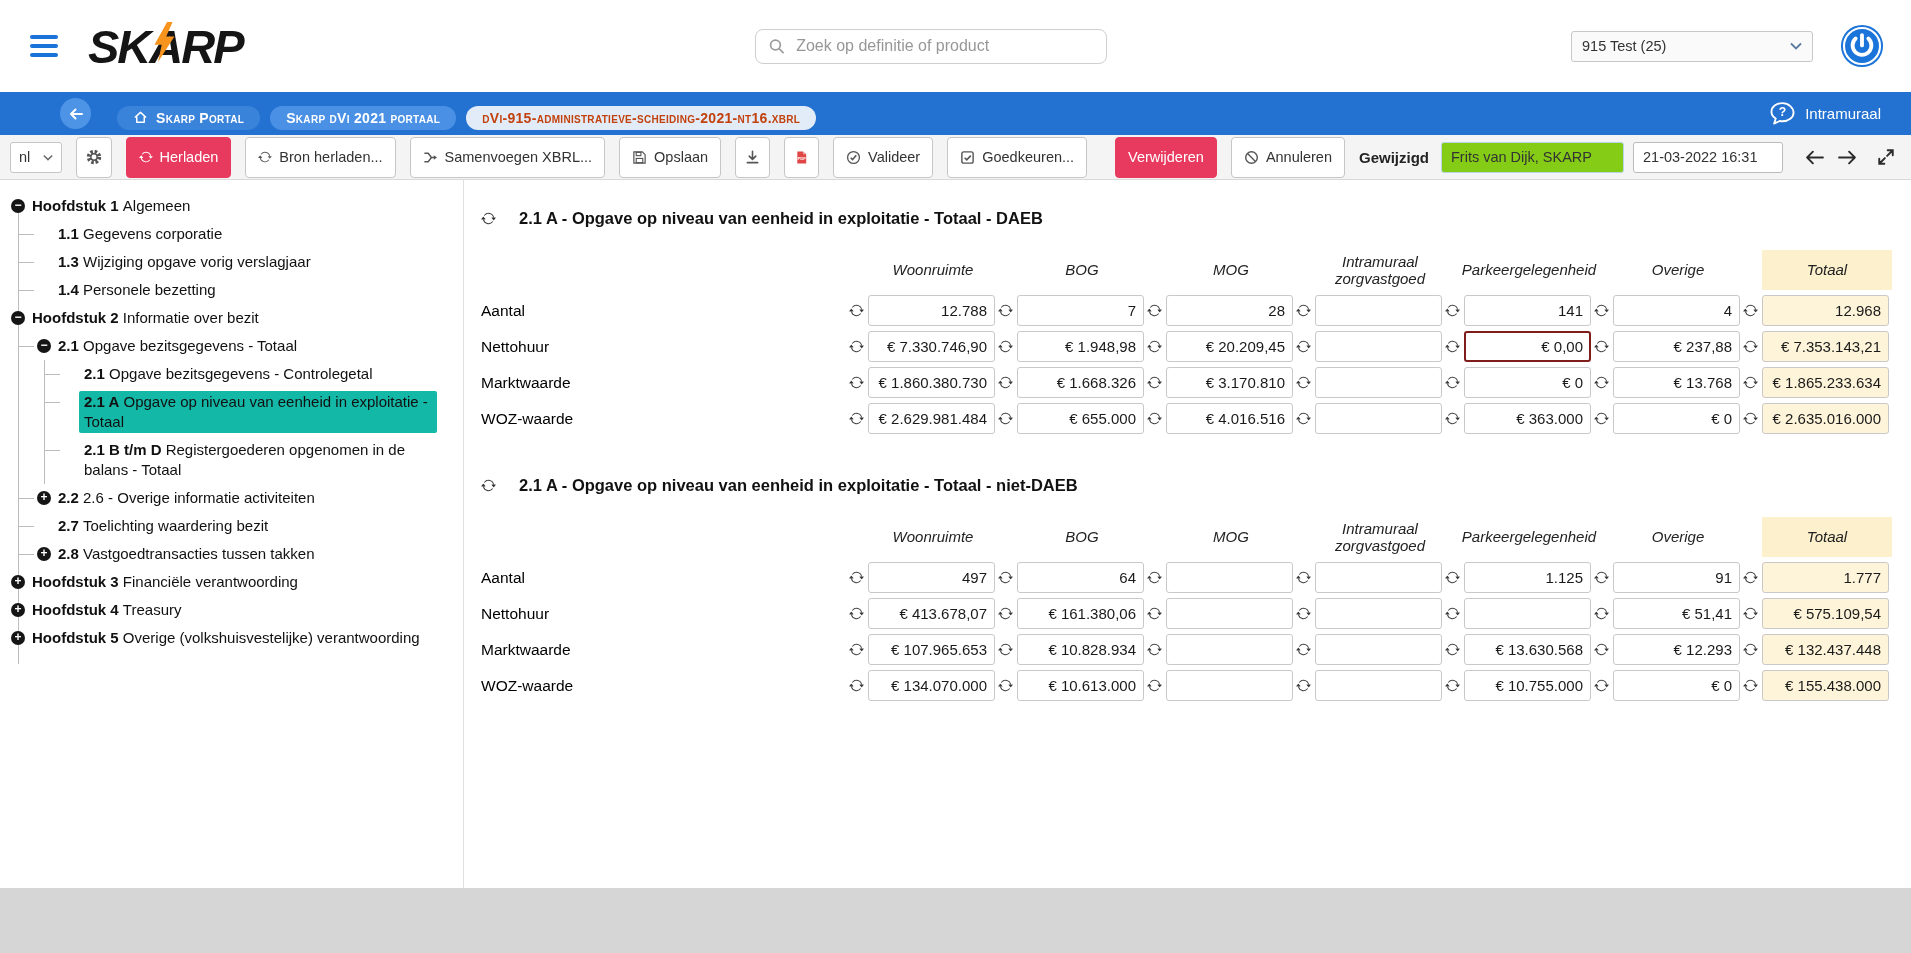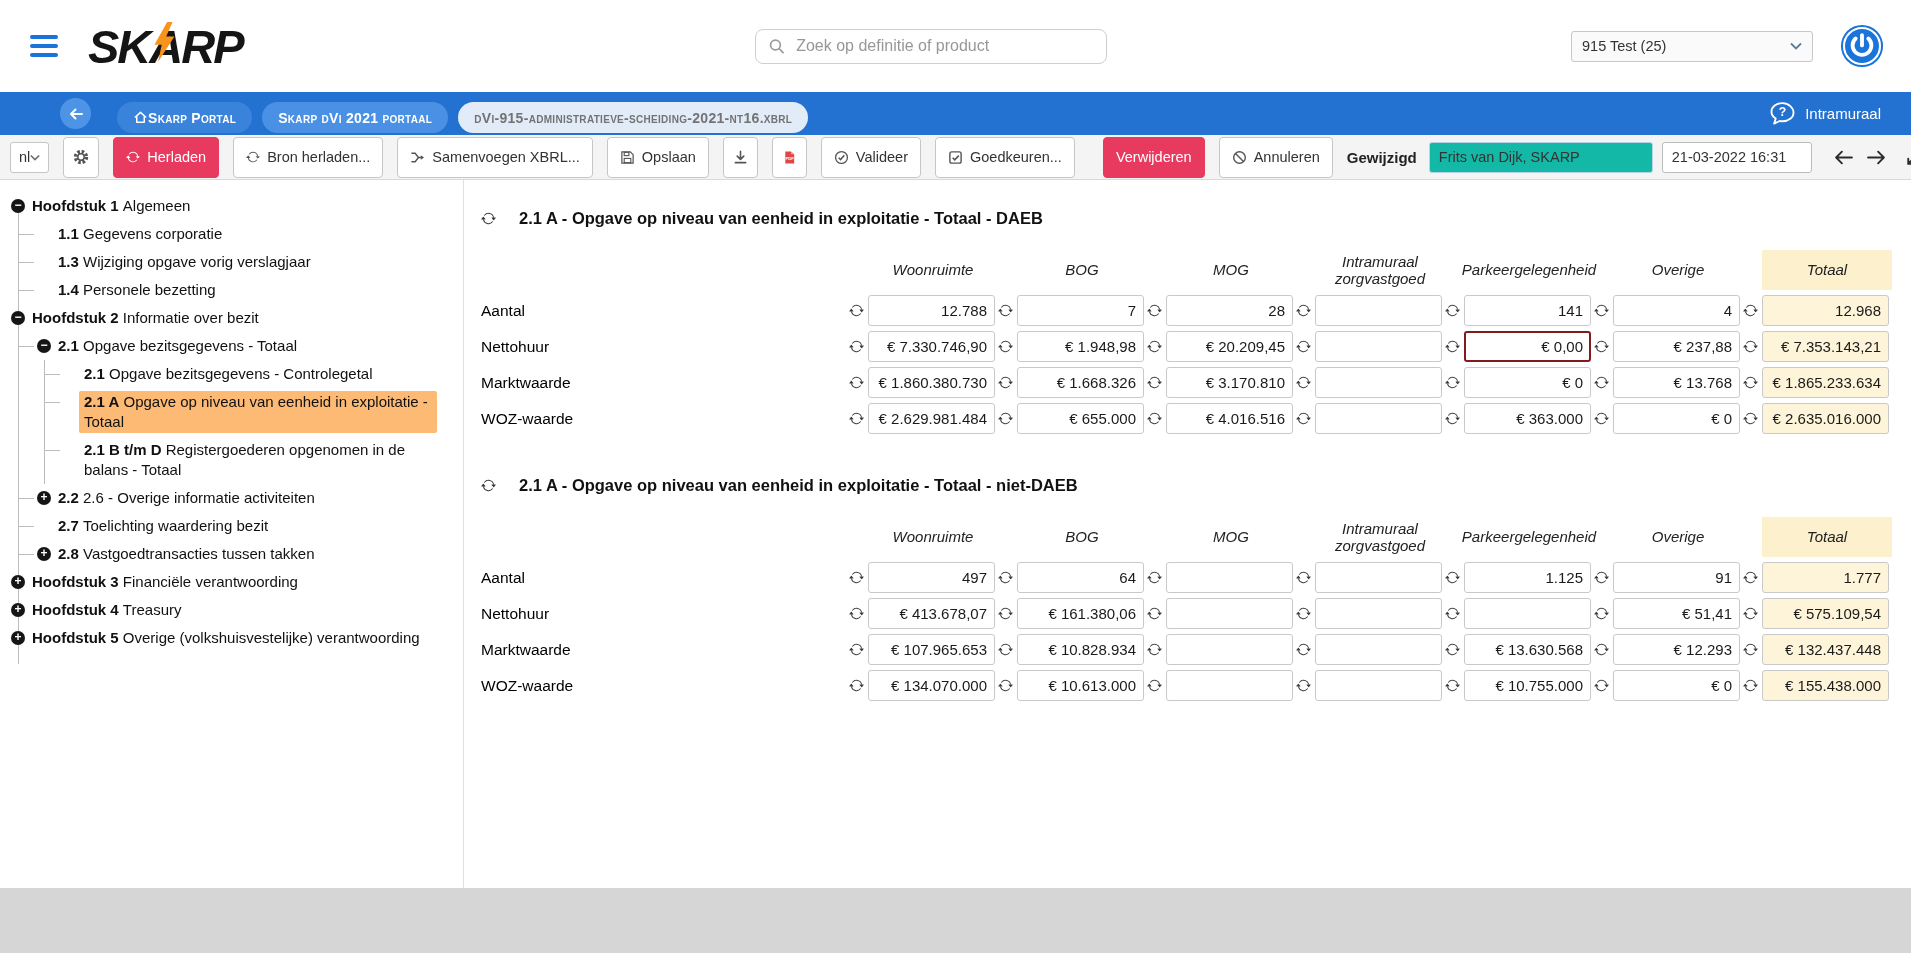--- a/index.html
+++ b/index.html
@@ -26,59 +26,59 @@
   .search-input::placeholder { color:#979797; }
 
   .org-select { width:242px; height:31px; border:1px solid #c7c7c7; border-radius:3px; background:#fafafa; display:flex; align-items:center; justify-content:space-between; padding:0 10px; font-size:14.5px; color:#333; margin-right:26px; cursor:pointer; }
 
   .power-btn { width:46px; height:46px; border:none; background:transparent; padding:0; cursor:pointer; }
   .power-btn svg { display:block; }
 
   
   .bluebar { height:43px; background:#2371d0; display:flex; align-items:center; padding:0 30px 0 60px; gap:10px; }
   .back-circle { width:31px; height:31px; border-radius:50%; background:#4e94e6; display:flex; align-items:center; justify-content:center; margin-right:16px; cursor:pointer; flex:0 0 31px; }
-  .pill { height:31px; display:inline-flex; align-items:center; gap:0; padding:0 16px; border-radius:16px; font-variant:small-caps; font-weight:bold; font-size:14px; letter-spacing:.3px; color:#fff; cursor:pointer; white-space:nowrap;margin-top:8px; }
+  .pill { height:24px; display:inline-flex; align-items:center; gap:8px; padding:0 16px; border-radius:16px; font-variant:small-caps; font-weight:bold; font-size:14px; letter-spacing:.3px; color:#fff; cursor:pointer; white-space:nowrap;margin-top:8px; }
   .pill.portal { background:#3a83da; }
   .pill.active { background:#4a91e5; }
-  .pill.file   { background:#e2ecf8; color:#737373;text-align:center; }
+  .pill.file   { background:#e2ecf8; color:#c2410c;text-align:center; }
   .servicedesk { margin-left:auto; display:flex; align-items:center; gap:9px; color:#fff; font-size:15px; cursor:pointer; }
 
   
   .toolbar { height:45px; background:#f4f4f4; border-bottom:1px solid #d9d9d9; display:flex; align-items:center; padding:0 16px 0 10px; gap:14px; }
   .select-mini { width:56px; height:31px; border:1px solid #c6c6c6; border-radius:3px; background:#fff; display:flex; align-items:center; justify-content:space-between; padding:0 8px; font-size:14.5px; color:#333; cursor:pointer; }
   .tb-btn { height:41px; display:inline-flex; align-items:center; gap:7px; padding:0 12px; background:#fff; border:1px solid #c6c6c6; border-radius:4px; font-size:14.5px; color:#333; cursor:pointer; font-family:inherit; white-space:nowrap; }
   .tb-btn .ico { color:#555; display:flex; align-items:center; }
   .tb-btn.icon-only { padding:0 9px; }
   .tb-btn.red { background:#e8395e; border-color:#e8395e; color:#fff; }
   .tb-btn.red .ico { color:#fff; }
   .tb-btn.push { margin-left:14px; }
   .tb-right { margin-left:auto; display:flex; align-items:center; }
   .gewijzigd { font-weight:bold; font-size:15px; color:#222; margin-right:12px; }
   .tb-input { height:31px; border:1px solid #bcbcbc; border-radius:3px; font-size:14.5px; color:#333; padding:0 9px; font-family:inherit; outline:none; }
-  .tb-input.user { width:224px; background:#14b8a6; border-color:#b5d4e6; margin-right:9px; }
+  .tb-input.user { width:183px; background:#84cc16; border-color:#b5d4e6; margin-right:9px; }
   .tb-input.date { width:150px; background:#fff; }
   .nav-arrow { margin-left:22px; cursor:pointer; display:flex; align-items:center; }
   .nav-arrow + .nav-arrow { margin-left:14px; }
   .expand-btn { margin-left:20px; cursor:pointer; display:flex; align-items:center; }
 
   
   .app { display:flex; height:708px; }
   .sidebar { width:464px; min-width:464px; background:#fff; border-right:1px solid #e0e0e0; padding:12px 8px 0 8px; font-size:15px; color:#111; overflow:hidden; }
   .tree { position:relative; }
   .root-line { position:absolute; left:10px; top:14px; width:1px; background:#bcbcbc; }
   .tree-row { display:flex; align-items:flex-start; padding:4px 2px 4px 3px; position:relative; cursor:pointer; line-height:20px; }
   .toggle { flex:0 0 14px; width:14px; height:14px; border-radius:50%; background:#151515; color:#fff; font-size:12px; font-weight:bold; line-height:13px; text-align:center; margin:3px 7px 0 0; cursor:pointer; position:relative; z-index:1; }
   .toggle-spacer { flex:0 0 14px; width:14px; height:14px; margin-right:7px; }
   .tree-children { margin-left:10px; border-left:1px solid #bcbcbc; position:relative; }
   .tree-children .tree-children { margin-left:25px; }
   .tree-children > .tree-row { padding-left:18px; }
   .tree-children > .tree-row::before { content:""; position:absolute; left:0; top:14px; width:15px; height:1px; background:#bcbcbc; }
   .tree-text { color:#111; }
   .tree-text b { font-weight:bold; }
-  .tree-text.selected { background:#fdba74; border-radius:2px; padding:1px 5px; margin:-1px 16px -1px -5px; }
+  .tree-text.selected { background:#14b8a6; border-radius:2px; padding:1px 5px; margin:-1px 16px -1px -5px; }
 
   .content { flex:1; background:#fff; padding:15px 12px 0 17px; overflow:hidden; }
   .section + .section { margin-top:28px; }
   .section-title { display:flex; align-items:center; gap:9px; margin:0 0 8px 0; }
   .t-sync { color:#333; display:flex; cursor:pointer; }
   .t-sync svg { width:15px; height:15px; }
   .section-heading { font-size:16.5px; font-weight:bold; margin:14px; color:#111; }
 
   .grid { display:grid; grid-template-columns:368px repeat(7,149px); row-gap:5px; align-items:center; }
   .corner { min-height:40px; }

